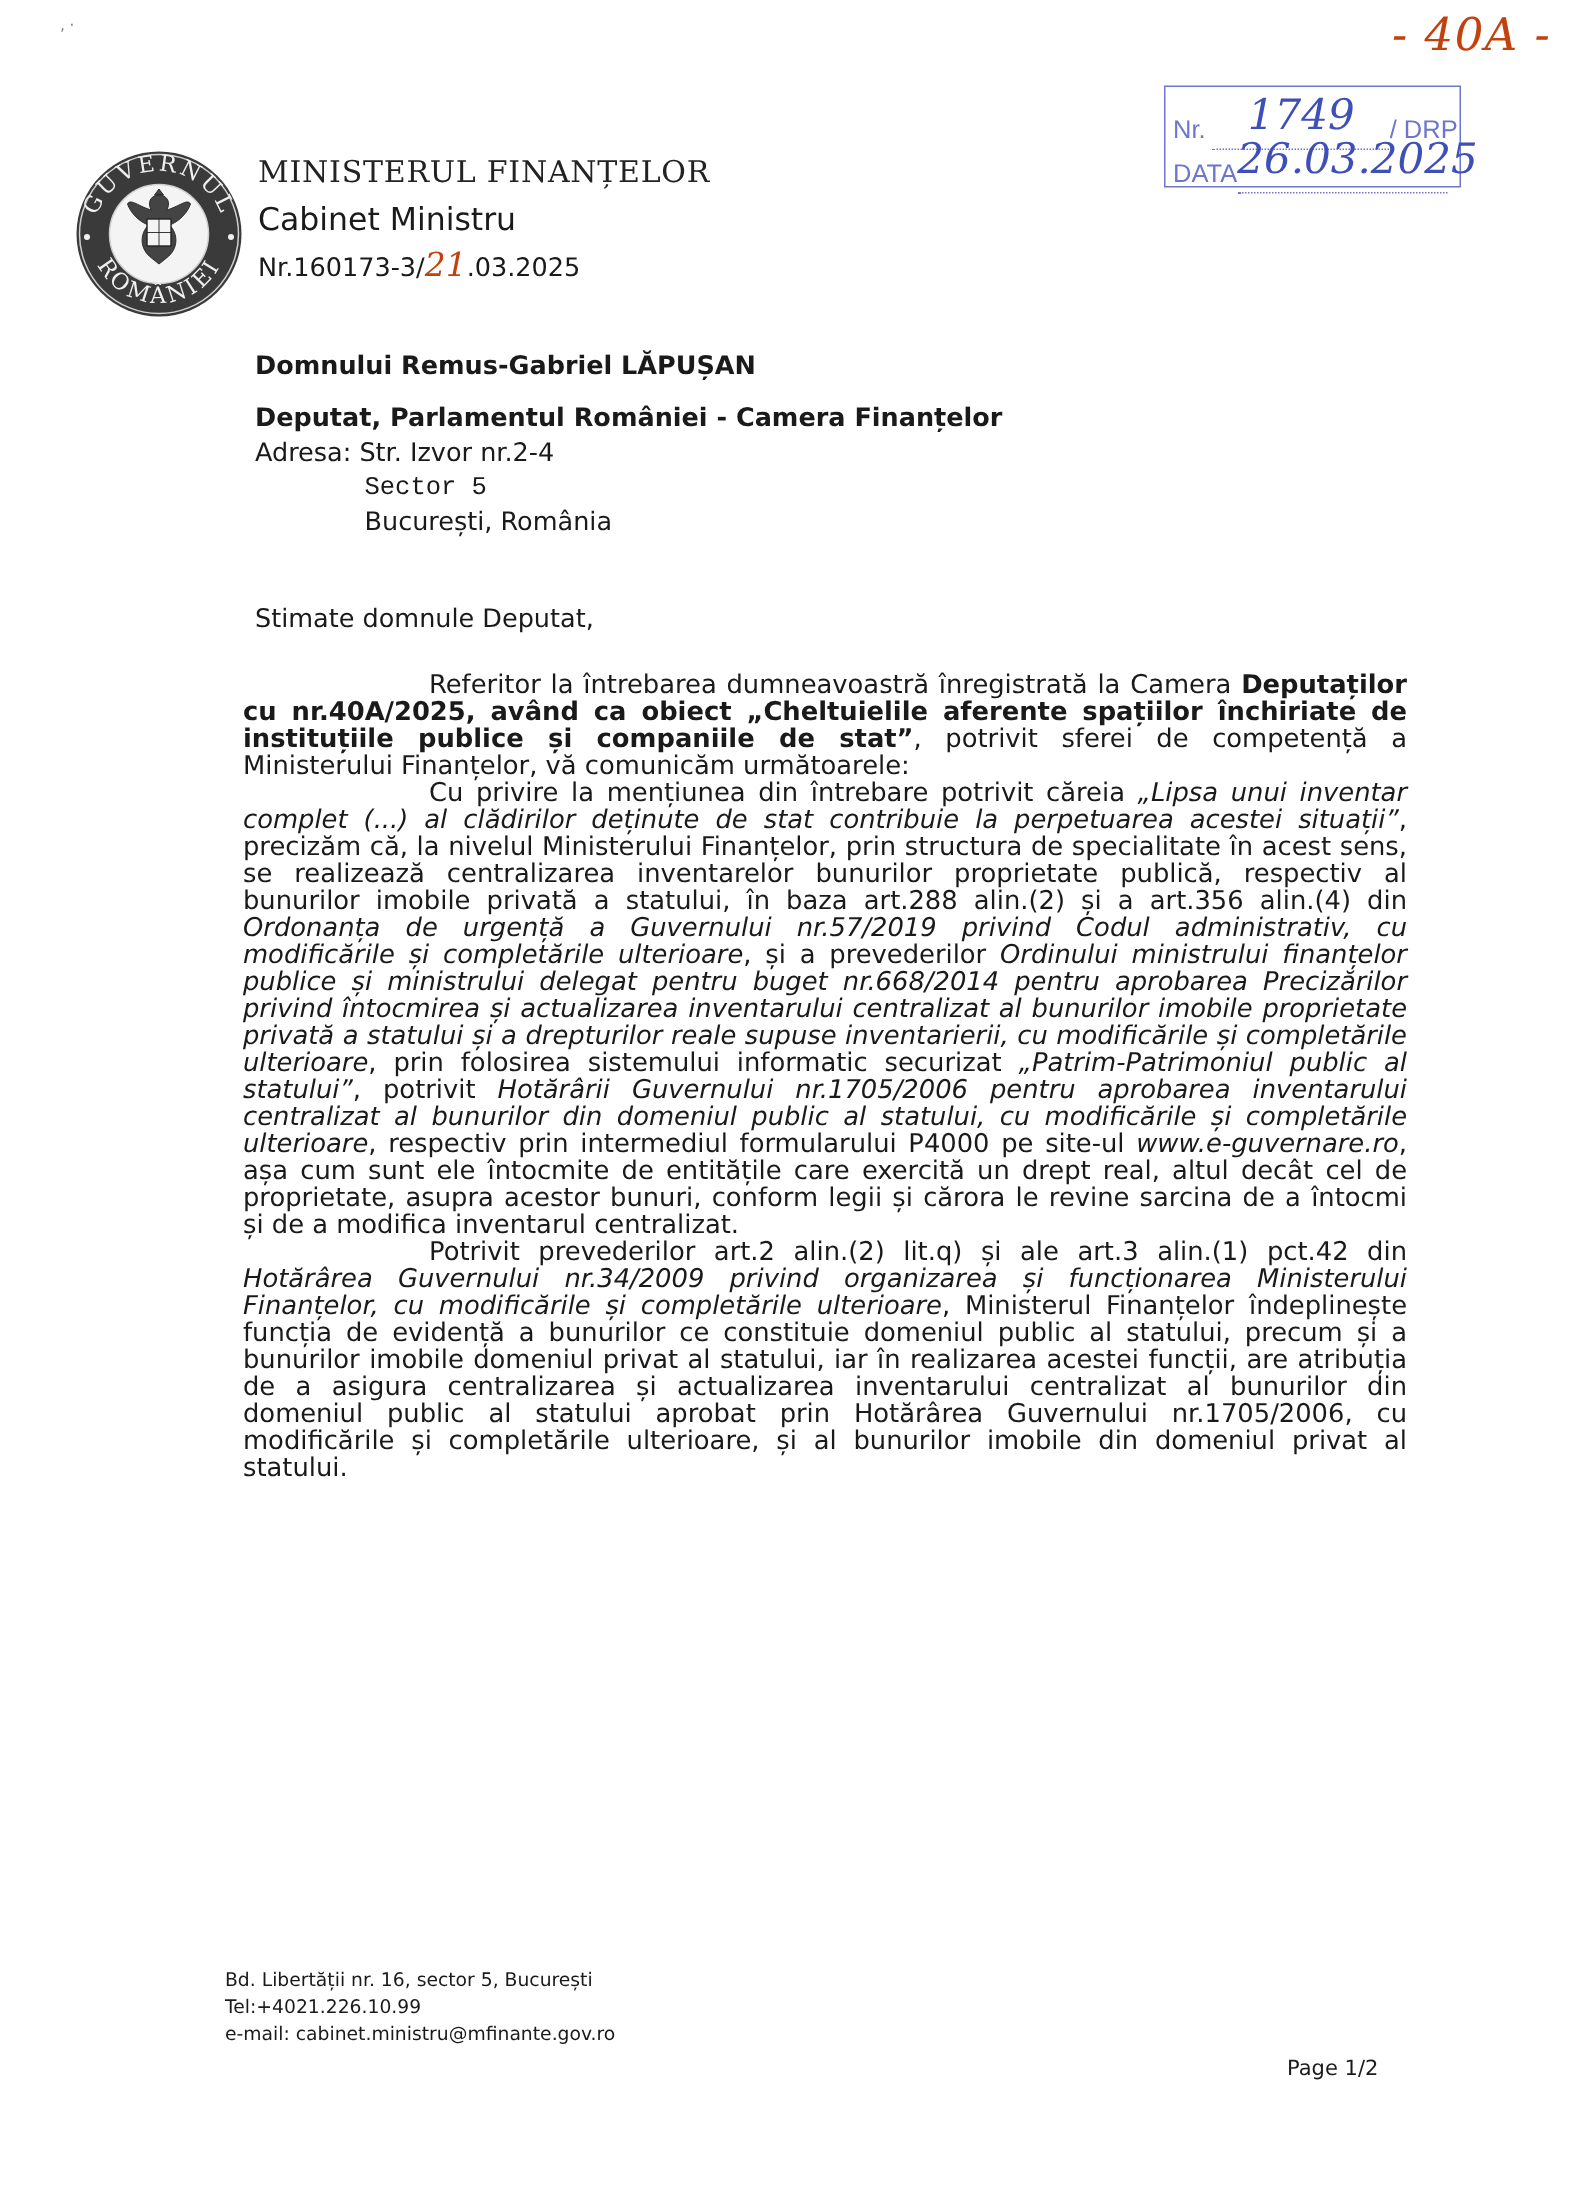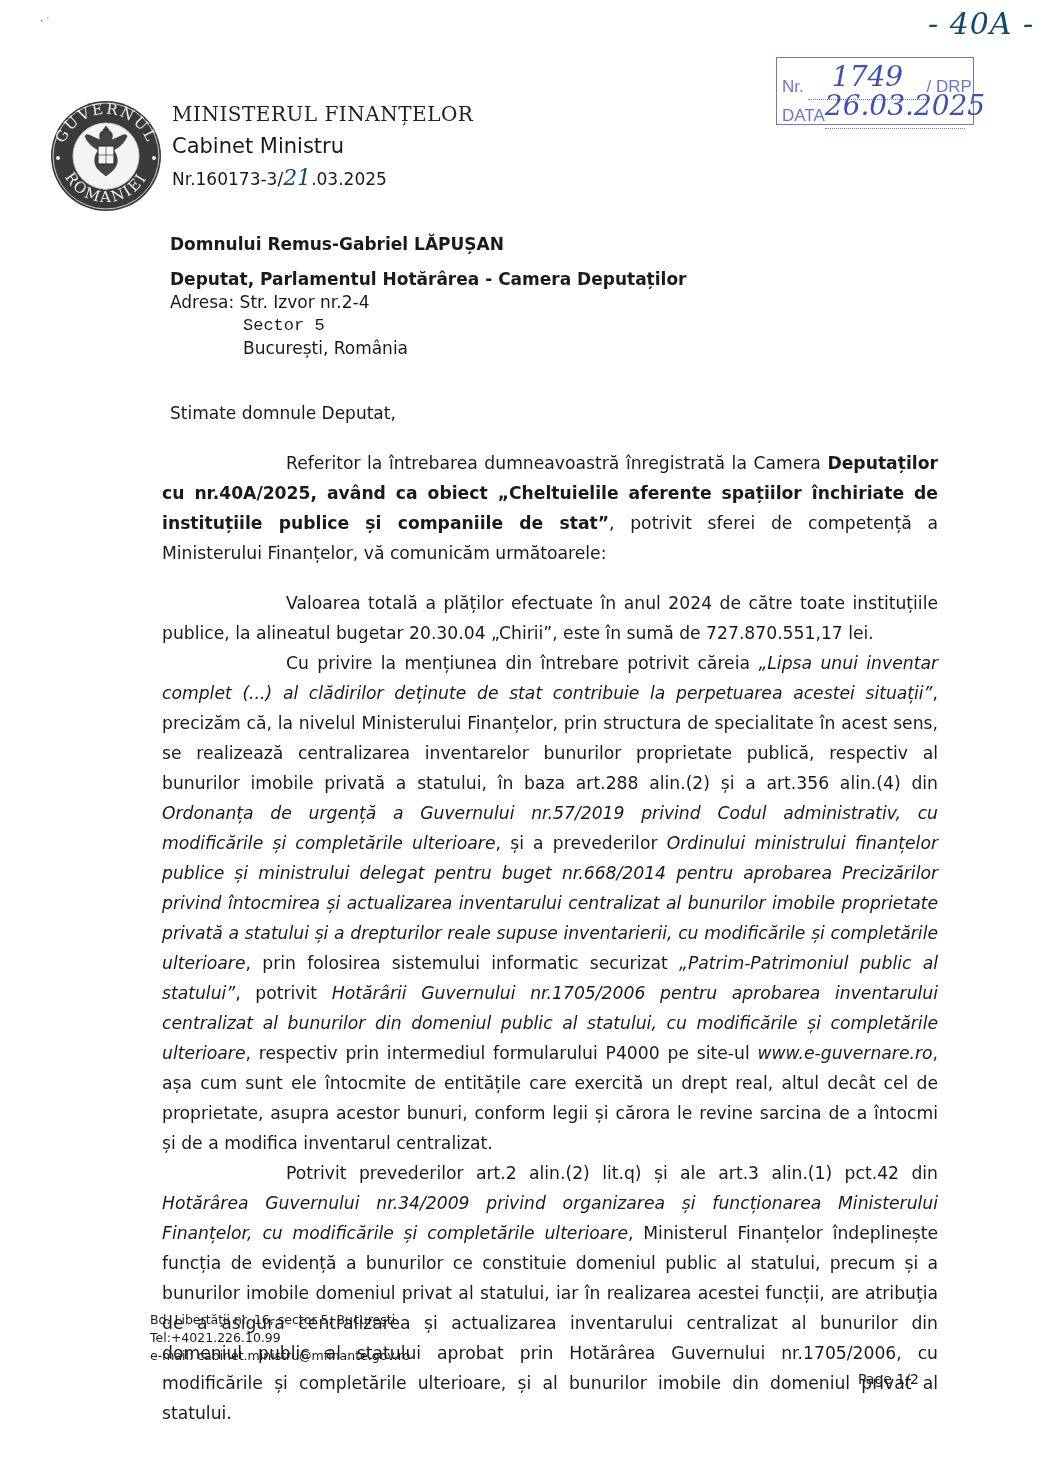--- a/index.html
+++ b/index.html
@@ -1,33 +1,33 @@
 <!DOCTYPE html>
 <html><head>
 <meta charset="utf-8">
 <style>
   html, body { margin: 0; padding: 0; background: #ffffff; }
   body { width: 1053px; height: 1471px; position: relative; overflow: hidden; color: #1a1a1a; font-family: "DejaVu Sans", sans-serif; }
   .abs { position: absolute; }
-  .hand { color: #0c4a6e; font-family: "DejaVu Serif", serif; font-style: italic; }
+  .hand { color: #c2410c; font-family: "DejaVu Serif", serif; font-style: italic; }
   #annot { left: 928px; top: 6px; font-size: 30px; letter-spacing: 1px; }
   #stamp { left: 776px; top: 57px; width: 196px; height: 66px; border: 1.5px solid #6d76cc; color: #6d76cc; font-family: "Liberation Sans", sans-serif; font-size: 17px; }
   #stamp .row { position: absolute; left: 5px; white-space: nowrap; }
   #stamp .r1 { top: 8px; }
   #stamp .r2 { top: 37px; }
   #stamp .dots { border-bottom: 1.5px dotted #6d76cc; display: inline-block; }
   #stamp .hv { font-family: "DejaVu Serif", serif; font-style: italic; color: #3f4fb8; font-size: 28px; position: relative; top: -6px; }
   #emblem { left: 44px; top: 100px; width: 124px; height: 112px; }
   #ministry { left: 172px; top: 102px; font-family: "DejaVu Serif", serif; font-size: 20px; letter-spacing: 0.5px; color: #222; }
   #cabinet { left: 172px; top: 134px; font-size: 21px; }
   #regno { left: 172px; top: 165px; font-size: 17px; }
   #regno .hand { font-size: 22px; }
   .addr { left: 170px; font-size: 17px; white-space: nowrap; line-height: 23px; }
   .bold { font-weight: bold; }
-  #body { left: 162px; top: 448px; width: 776px; font-size: 17.2px; line-height: 30px; font-family: "DejaVu Sans", sans-serif; }
+  #body { left: 162px; top: 448px; width: 776px; font-size: 17.2px; line-height: 18px; font-family: "DejaVu Sans", sans-serif; }
   #body p { margin: 0; text-align: justify; }
   #body .ind { text-indent: 124px; }
   #body .gap { margin-top: 12px; }
   #body i { font-style: italic; }
   #footer { left: 150px; top: 1311px; font-size: 12.5px; line-height: 18px; }
   #page { left: 858px; top: 1371px; font-size: 14px; }
   .spec { left: 40px; top: 12px; font-size: 10px; color: #777; }
 </style>
 </head>
 <body>
@@ -66,33 +66,32 @@
   </g>
 </svg>
 
 <div id="ministry" class="abs">MINISTERUL FINANȚELOR</div>
 <div id="cabinet" class="abs">Cabinet Ministru</div>
 <div id="regno" class="abs">
   <span>Nr.160173-3/</span><span class="hand">21</span><span>.03.2025</span>
 </div>
 
 <div class="abs addr bold" style="top:233px;">Domnului Remus-Gabriel LĂPUȘAN</div>
-<div class="abs addr bold" style="top:268px;">Deputat, Parlamentul Hotărârea - Camera Deputaților</div>
+<div class="abs addr bold" style="top:268px;">Deputat, Parlamentul României - Camera Finanțelor</div>
 <div class="abs addr" style="top:291px;">
   <span>Adresa:</span>
   <span>Str. Izvor nr.2-4</span>
 </div>
 <div class="abs addr" style="top:314px; left:243px;font-family:Liberation Mono, monospace;">Sector 5</div>
 <div class="abs addr" style="top:337px; left:243px;">București, România</div>
 
 <div class="abs addr" style="top:402px;">Stimate domnule Deputat,</div>
 
 <div id="body" class="abs">
   <p class="ind"><span>Referitor la întrebarea dumneavoastră înregistrată la Camera </span><b>Deputaților cu nr.40A/2025, având ca obiect „Cheltuielile aferente spațiilor închiriate de instituțiile publice și companiile de stat”</b><span>, potrivit sferei de competență a Ministerului Finanțelor, vă comunicăm următoarele:</span></p>
-  <p class="ind gap" style="margin-top:20px;">Valoarea totală a plăților efectuate în anul 2024 de către toate instituțiile publice, la alineatul bugetar 20.30.04 „Chirii”, este în sumă de 727.870.551,17 lei.</p>
   <p class="ind"><span>Cu privire la mențiunea din întrebare potrivit căreia </span><i>„Lipsa unui inventar complet (...) al clădirilor deținute de stat contribuie la perpetuarea acestei situații”</i><span>, precizăm că, la nivelul Ministerului Finanțelor, prin structura de specialitate în acest sens, se realizează centralizarea inventarelor bunurilor proprietate publică, respectiv al bunurilor imobile privată a statului, în baza art.288 alin.(2) și a art.356 alin.(4) din </span><i>Ordonanța de urgență a Guvernului nr.57/2019 privind Codul administrativ, cu modificările și completările ulterioare</i><span>, și a prevederilor </span><i>Ordinului ministrului finanțelor publice și ministrului delegat pentru buget nr.668/2014 pentru aprobarea Precizărilor privind întocmirea și actualizarea inventarului centralizat al bunurilor imobile proprietate privată a statului și a drepturilor reale supuse inventarierii, cu modificările și completările ulterioare</i><span>, prin folosirea sistemului informatic securizat </span><i>„Patrim-Patrimoniul public al statului”</i><span>, potrivit </span><i>Hotărârii Guvernului nr.1705/2006 pentru aprobarea inventarului centralizat al bunurilor din domeniul public al statului, cu modificările și completările ulterioare</i><span>, respectiv prin intermediul formularului P4000 pe site-ul </span><i>www.e-guvernare.ro</i><span>, așa cum sunt ele întocmite de entitățile care exercită un drept real, altul decât cel de proprietate, asupra acestor bunuri, conform legii și cărora le revine sarcina de a întocmi și de a modifica inventarul centralizat.</span></p>
   <p class="ind"><span>Potrivit prevederilor art.2 alin.(2) lit.q) și ale art.3 alin.(1) pct.42 din </span><i>Hotărârea Guvernului nr.34/2009 privind organizarea și funcționarea Ministerului Finanțelor, cu modificările și completările ulterioare</i><span>, Ministerul Finanțelor îndeplinește funcția de evidență a bunurilor ce constituie domeniul public al statului, precum și a bunurilor imobile domeniul privat al statului, iar în realizarea acestei funcții, are atribuția de a asigura centralizarea și actualizarea inventarului centralizat al bunurilor din domeniul public al statului aprobat prin Hotărârea Guvernului nr.1705/2006, cu modificările și completările ulterioare, și al bunurilor imobile din domeniul privat al statului.</span></p>
 </div>
 
 <div id="footer" class="abs">
   <div>Bd. Libertății nr. 16, sector 5, București</div>
   <div>Tel:+4021.226.10.99</div>
   <div>e-mail: cabinet.ministru@mfinante.gov.ro</div>
 </div>
 

